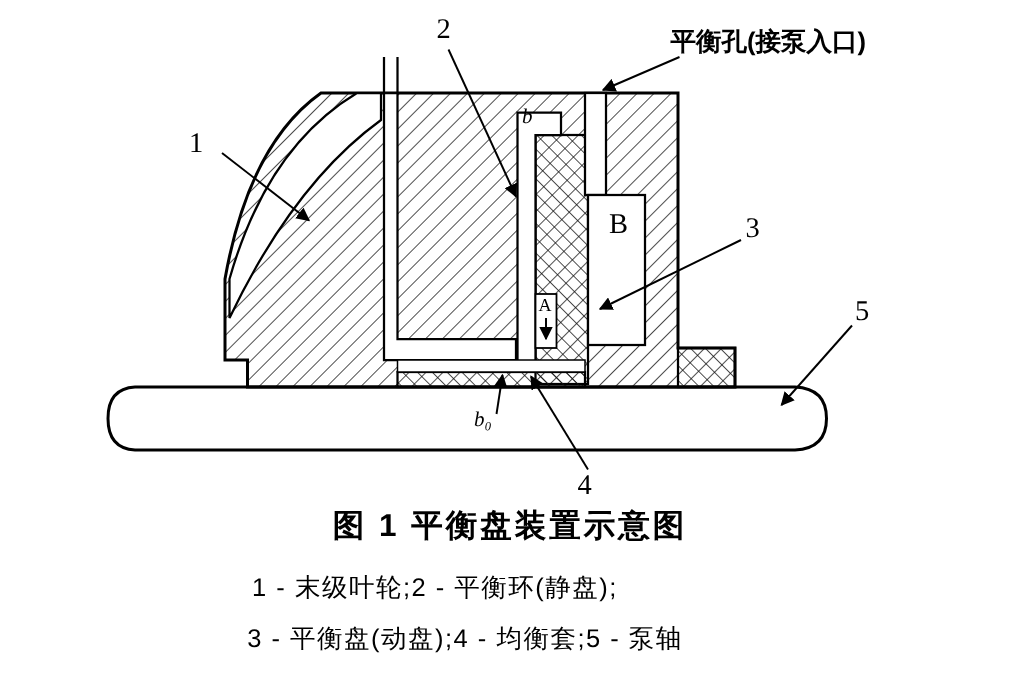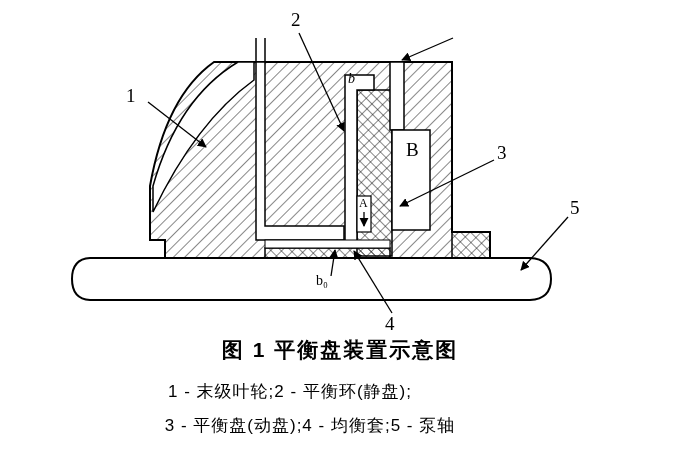--- a/index.html
+++ b/index.html
@@ -110,20 +110,21 @@
 
   <span class="lbl" style="left:126px; top:86px;">1</span>
   <span class="lbl" style="left:291px; top:10px;">2</span>
   <span class="lbl" style="left:497px; top:143px;">3</span>
   <span class="lbl" style="left:385px; top:314px;">4</span>
   <span class="lbl" style="left:570px; top:198px;">5</span>
 
   <span class="lbl small" style="left:348px; top:72px; font-style:italic;">b</span>
   <span class="lbl" style="left:406px; top:140px;">B</span>
   <span class="lbl tiny" style="left:359px; top:197px;">A</span>
-  <span class="lbl small" style="left:316px; top:274px; ">b₀</span>
+  <span class="lbl small" style="left:316px; top:274px; font-style:italic;">b₀</span>
 
+  <div class="ann">平衡孔(接泵入口)</div>
 
   <div class="caption">图 1  平衡盘装置示意图</div>
   <div class="legend-line legend-1">1 - 末级叶轮;2 - 平衡环(静盘);</div>
   <div class="legend-line legend-2">3 - 平衡盘(动盘);4 - 均衡套;5 - 泵轴</div>
 
 </div>
 
 </body></html>

